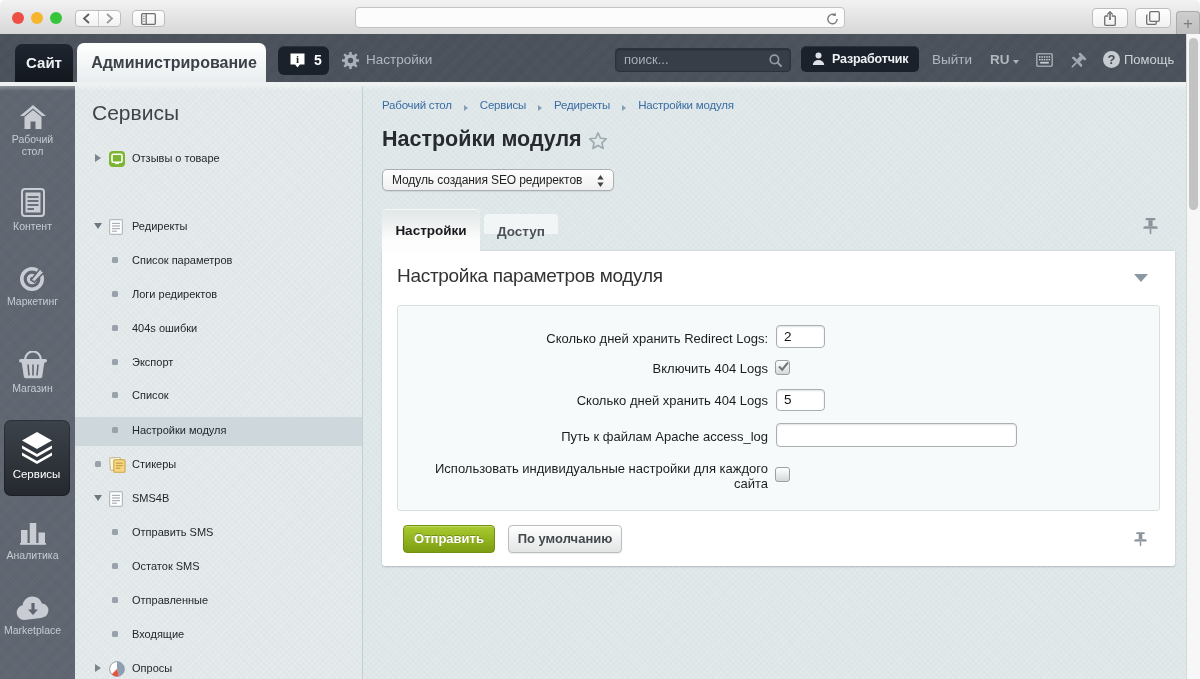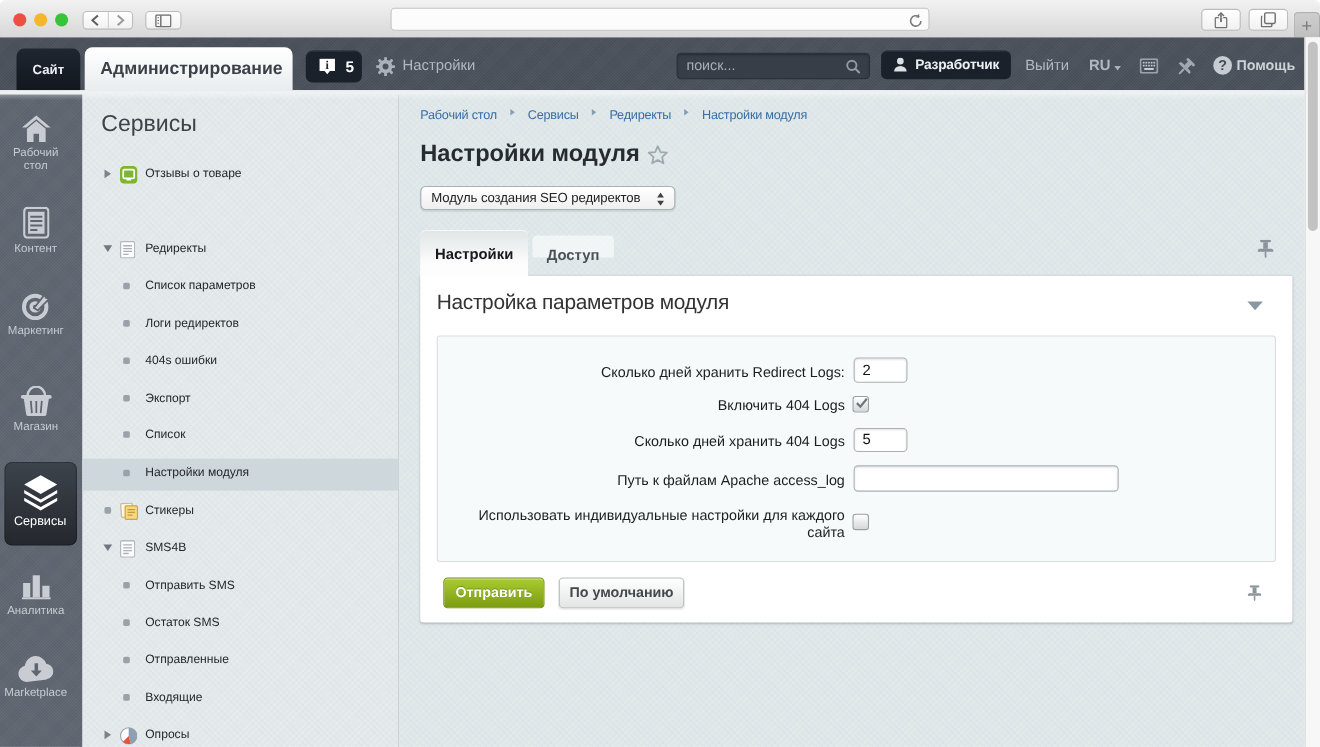--- a/index.html
+++ b/index.html
@@ -8,21 +8,21 @@
 #chrome{position:absolute;left:0;top:0;width:1200px;height:34px;background:linear-gradient(#f2f2f2,#d7d7d7);border-radius:5px 5px 0 0}
 .light{position:absolute;top:11.5px;width:12px;height:12px;border-radius:50%}
 .navgrp{position:absolute;left:75px;top:10px;width:46px;height:17px;background:linear-gradient(#fff,#f1f1f1);border:1px solid #bdbdbd;border-radius:4px;display:flex}
 .navgrp .half{flex:1;display:flex;align-items:center;justify-content:center}
 .navgrp .half+.half{border-left:1px solid #cfcfcf}
 .cbtn{position:absolute;background:linear-gradient(#fff,#f1f1f1);border:1px solid #bdbdbd;border-radius:4px;display:flex;align-items:center;justify-content:center}
 #urlbar{position:absolute;left:355px;top:6.5px;width:490px;height:21px;background:#fcfcfc;border:1px solid #c3c3c3;border-radius:4px}
 #plusarea{position:absolute;left:1176px;top:11px;width:24px;height:23px;background:linear-gradient(#cecece,#bfbfbf);border:1px solid #ababab;border-bottom:none;border-radius:4px 4px 0 0;display:flex;align-items:center;justify-content:center;color:#7c7c7c;font-size:17px;font-weight:400;line-height:1}
 
 #adminbar{position:absolute;left:0;top:34px;width:1186px;height:48px;background-color:#4a515b;background-image:repeating-linear-gradient(135deg,rgba(255,255,255,.035) 0 1px,transparent 1px 2px),repeating-linear-gradient(45deg,rgba(0,0,0,.04) 0 1px,transparent 1px 2px)}
-#tabsite{position:absolute;left:15px;top:10px;width:58px;height:38px;background:linear-gradient(#1f2630,#12171e);border-radius:7px 7px 0 0;color:#eef1f4;font-size:12px;font-weight:bold;text-align:center;line-height:38px}
+#tabsite{position:absolute;left:15px;top:10px;width:58px;height:38px;background:linear-gradient(#1f2630,#12171e);border-radius:7px 7px 0 0;color:#eef1f4;font-size:15px;font-weight:bold;text-align:center;line-height:38px}
 #tabadm{position:absolute;left:77px;top:9px;width:189px;height:39px;background:linear-gradient(#ffffff,#e9edef);border-radius:7px 7px 0 0;color:#3a4148;font-size:16px;font-weight:bold;text-align:center;line-height:39px;text-indent:5px}
 #badge{position:absolute;left:278px;top:11.5px;width:51px;height:29px;background:#1b212b;border-radius:6px;display:flex;align-items:center;box-shadow:inset 0 1px 0 rgba(255,255,255,.08)}
 #badge .num{color:#fff;font-size:14px;font-weight:bold;margin-left:9px}
 .toptxt{position:absolute;top:0;height:51px;line-height:51px;color:#b2b8bf;font-size:13.5px}
 #search{position:absolute;left:615px;top:13.5px;width:176px;height:24px;background:#373e48;border:1px solid #2c323b;border-radius:4px;box-shadow:inset 0 1px 2px rgba(0,0,0,.3);color:#a8aeb6;font-size:13px;line-height:22px;padding-left:8px}
 #devbtn{position:absolute;left:801px;top:12px;width:118px;height:26px;background:#1b212b;border-radius:5px;display:flex;align-items:center;box-shadow:inset 0 1px 0 rgba(255,255,255,.08)}
 #devbtn span{color:#eef1f3;font-size:12.5px;letter-spacing:-.2px;font-weight:bold;margin-left:7px}
 
 #sidebar{position:absolute;left:0;top:85px;width:75px;height:594px;background-color:#5f6671;background-image:repeating-linear-gradient(135deg,rgba(255,255,255,.03) 0 1px,transparent 1px 2px),repeating-linear-gradient(45deg,rgba(0,0,0,.035) 0 1px,transparent 1px 2px)}
 .sit{position:absolute;left:0;width:65px;text-align:center;color:#c7cbd1;font-size:10.5px;line-height:11.5px}
@@ -36,21 +36,21 @@
 .mrow .mk{position:absolute;left:16px;top:0;width:14px;height:28px;display:flex;align-items:center;justify-content:center}
 .mrow .mi{position:absolute;left:34px;top:6.5px;width:16px;height:16px}
 .mrow .mt{position:absolute;left:57px;top:0;height:28px;line-height:28px;font-size:11px;color:#24282c;white-space:nowrap}
 .mrow .bt2{position:absolute;left:37px;top:11px;width:6px;height:6px;background:#99a1aa;border-radius:1.5px}
 .bt1{width:6px;height:6px;background:#99a1aa;border-radius:1.5px}
 .tri-r{width:0;height:0;border-left:6px solid #7b838d;border-top:4px solid transparent;border-bottom:4px solid transparent}
 .tri-d{width:0;height:0;border-top:6px solid #6f7781;border-left:4px solid transparent;border-right:4px solid transparent}
 #selrow{position:absolute;left:0;top:332px;width:287px;height:29px;background:#cdd7dc}
 
 #content{position:absolute;left:363px;top:85px;width:823px;height:594px;background-color:#dfe7e9;background-image:repeating-linear-gradient(135deg,rgba(255,255,255,.13) 0 1px,transparent 1px 4px),repeating-linear-gradient(45deg,rgba(140,160,168,.05) 0 1px,transparent 1px 4px)}
-#crumbs{position:absolute;left:19px;top:14px;display:flex;align-items:flex-start;font-size:11.5px;letter-spacing:-.2px;color:#3a6da3;white-space:nowrap}
+#crumbs{position:absolute;left:19px;top:14px;display:flex;align-items:flex-end;font-size:11.5px;letter-spacing:-.2px;color:#3a6da3;white-space:nowrap}
 #crumbs .sep{width:0;height:0;border-left:4.5px solid #829eb5;border-top:3.5px solid transparent;border-bottom:3.5px solid transparent;margin:0 12px}
 #title{position:absolute;left:19px;top:42px;font-size:21.5px;font-weight:bold;color:#272b30;display:flex;align-items:center}
 #selbox{position:absolute;left:19px;top:84px;width:232px;height:22px;background:linear-gradient(#ffffff,#efefef);border:1px solid #a9b0b4;border-radius:5px;font-size:12px;letter-spacing:-.1px;color:#222;line-height:20px;padding-left:9px;box-shadow:0 1px 1px rgba(0,0,0,.08)}
 #tab1{position:absolute;left:19px;top:124px;width:98px;height:42px;z-index:2;background:linear-gradient(#e0e5e5,#fdfdfd 75%);border-radius:5px 5px 0 0;text-align:center;font-size:13.5px;font-weight:bold;color:#17191d;line-height:43px;box-shadow:inset 0 1px 0 rgba(255,255,255,.7)}
 #tab2{position:absolute;left:121px;top:129px;width:74px;height:20px;background:rgba(248,250,250,.75);border-radius:4px 4px 0 0;text-align:center;font-size:13.5px;font-weight:bold;color:#4a5157;line-height:35px}
 #panel{position:absolute;left:19px;top:165px;width:793px;height:316px;background:#fff;border-top:1px solid #d5dbdb;border-radius:1px 1px 3px 3px;box-shadow:0 1px 2px rgba(70,80,90,.3)}
 #phdr{position:absolute;left:15px;top:14px;font-size:19px;color:#333;letter-spacing:-.3px}
 #parrow{position:absolute;right:27px;top:23px;width:0;height:0;border-top:8px solid #8b97a1;border-left:7px solid transparent;border-right:7px solid transparent}
 #fbox{position:absolute;left:15px;top:54px;width:763px;height:206px;background:#f7fafa;border:1px solid #d9dede;border-radius:3px}
 .flabel{position:absolute;right:391px;text-align:right;font-size:13px;color:#1b1e21;white-space:nowrap}
@@ -174,21 +174,21 @@
       </svg>
   <svg style="position:absolute;left:1066px;top:17px" width="22" height="22" viewBox="0 0 22 22">
         <g fill="#a2a9b1" transform="rotate(45 11 11)">
           <rect x="6.2" y="2" width="9.6" height="2.6" rx="1.2"></rect>
           <rect x="8.9" y="4.2" width="4.2" height="5.2"></rect>
           <path d="M5.6 9.2 h10.8 a2.4 2.4 0 0 1 1.4 2.6 H4.2 a2.4 2.4 0 0 1 1.4-2.6z"></path>
           <rect x="10.2" y="11.8" width="1.7" height="6.6" rx=".85"></rect>
         </g>
       </svg>
   <div style="position:absolute;left:1103px;top:17px;width:17px;height:17px;border-radius:50%;background:#c6ccd2;color:#454c55;font-size:13px;font-weight:bold;text-align:center;line-height:17px">?</div>
-  <div class="toptxt" style="left:1124px;font-weight:bold;color:#ced3d8;font-size:13px">Помощь</div>
+  <div class="toptxt" style="left:1124px;font-weight:normal;color:#ced3d8;font-size:13px">Помощь</div>
 </div>
 <div style="position:absolute;left:0;top:82px;width:1186px;height:3.5px;background:#edf1f2;z-index:6"></div>
     <div style="position:absolute;left:0;top:85.5px;width:1186px;height:5px;background:linear-gradient(rgba(255,255,255,.28),rgba(255,255,255,0));z-index:6"></div>
 
 <div id="sidebar">
   <div class="sit" style="top:19px">
     <svg width="28" height="26" viewBox="0 0 28 26">
           <g fill="#c9cdd3">
             <path d="M14 1 L27 12 h-4 L14 4.5 5 12 H1 z"></path>
             <path d="M5.5 13 L14 6 22.5 13 V25 h-6 v-7.5 h-5 V25 h-6 z"></path>

